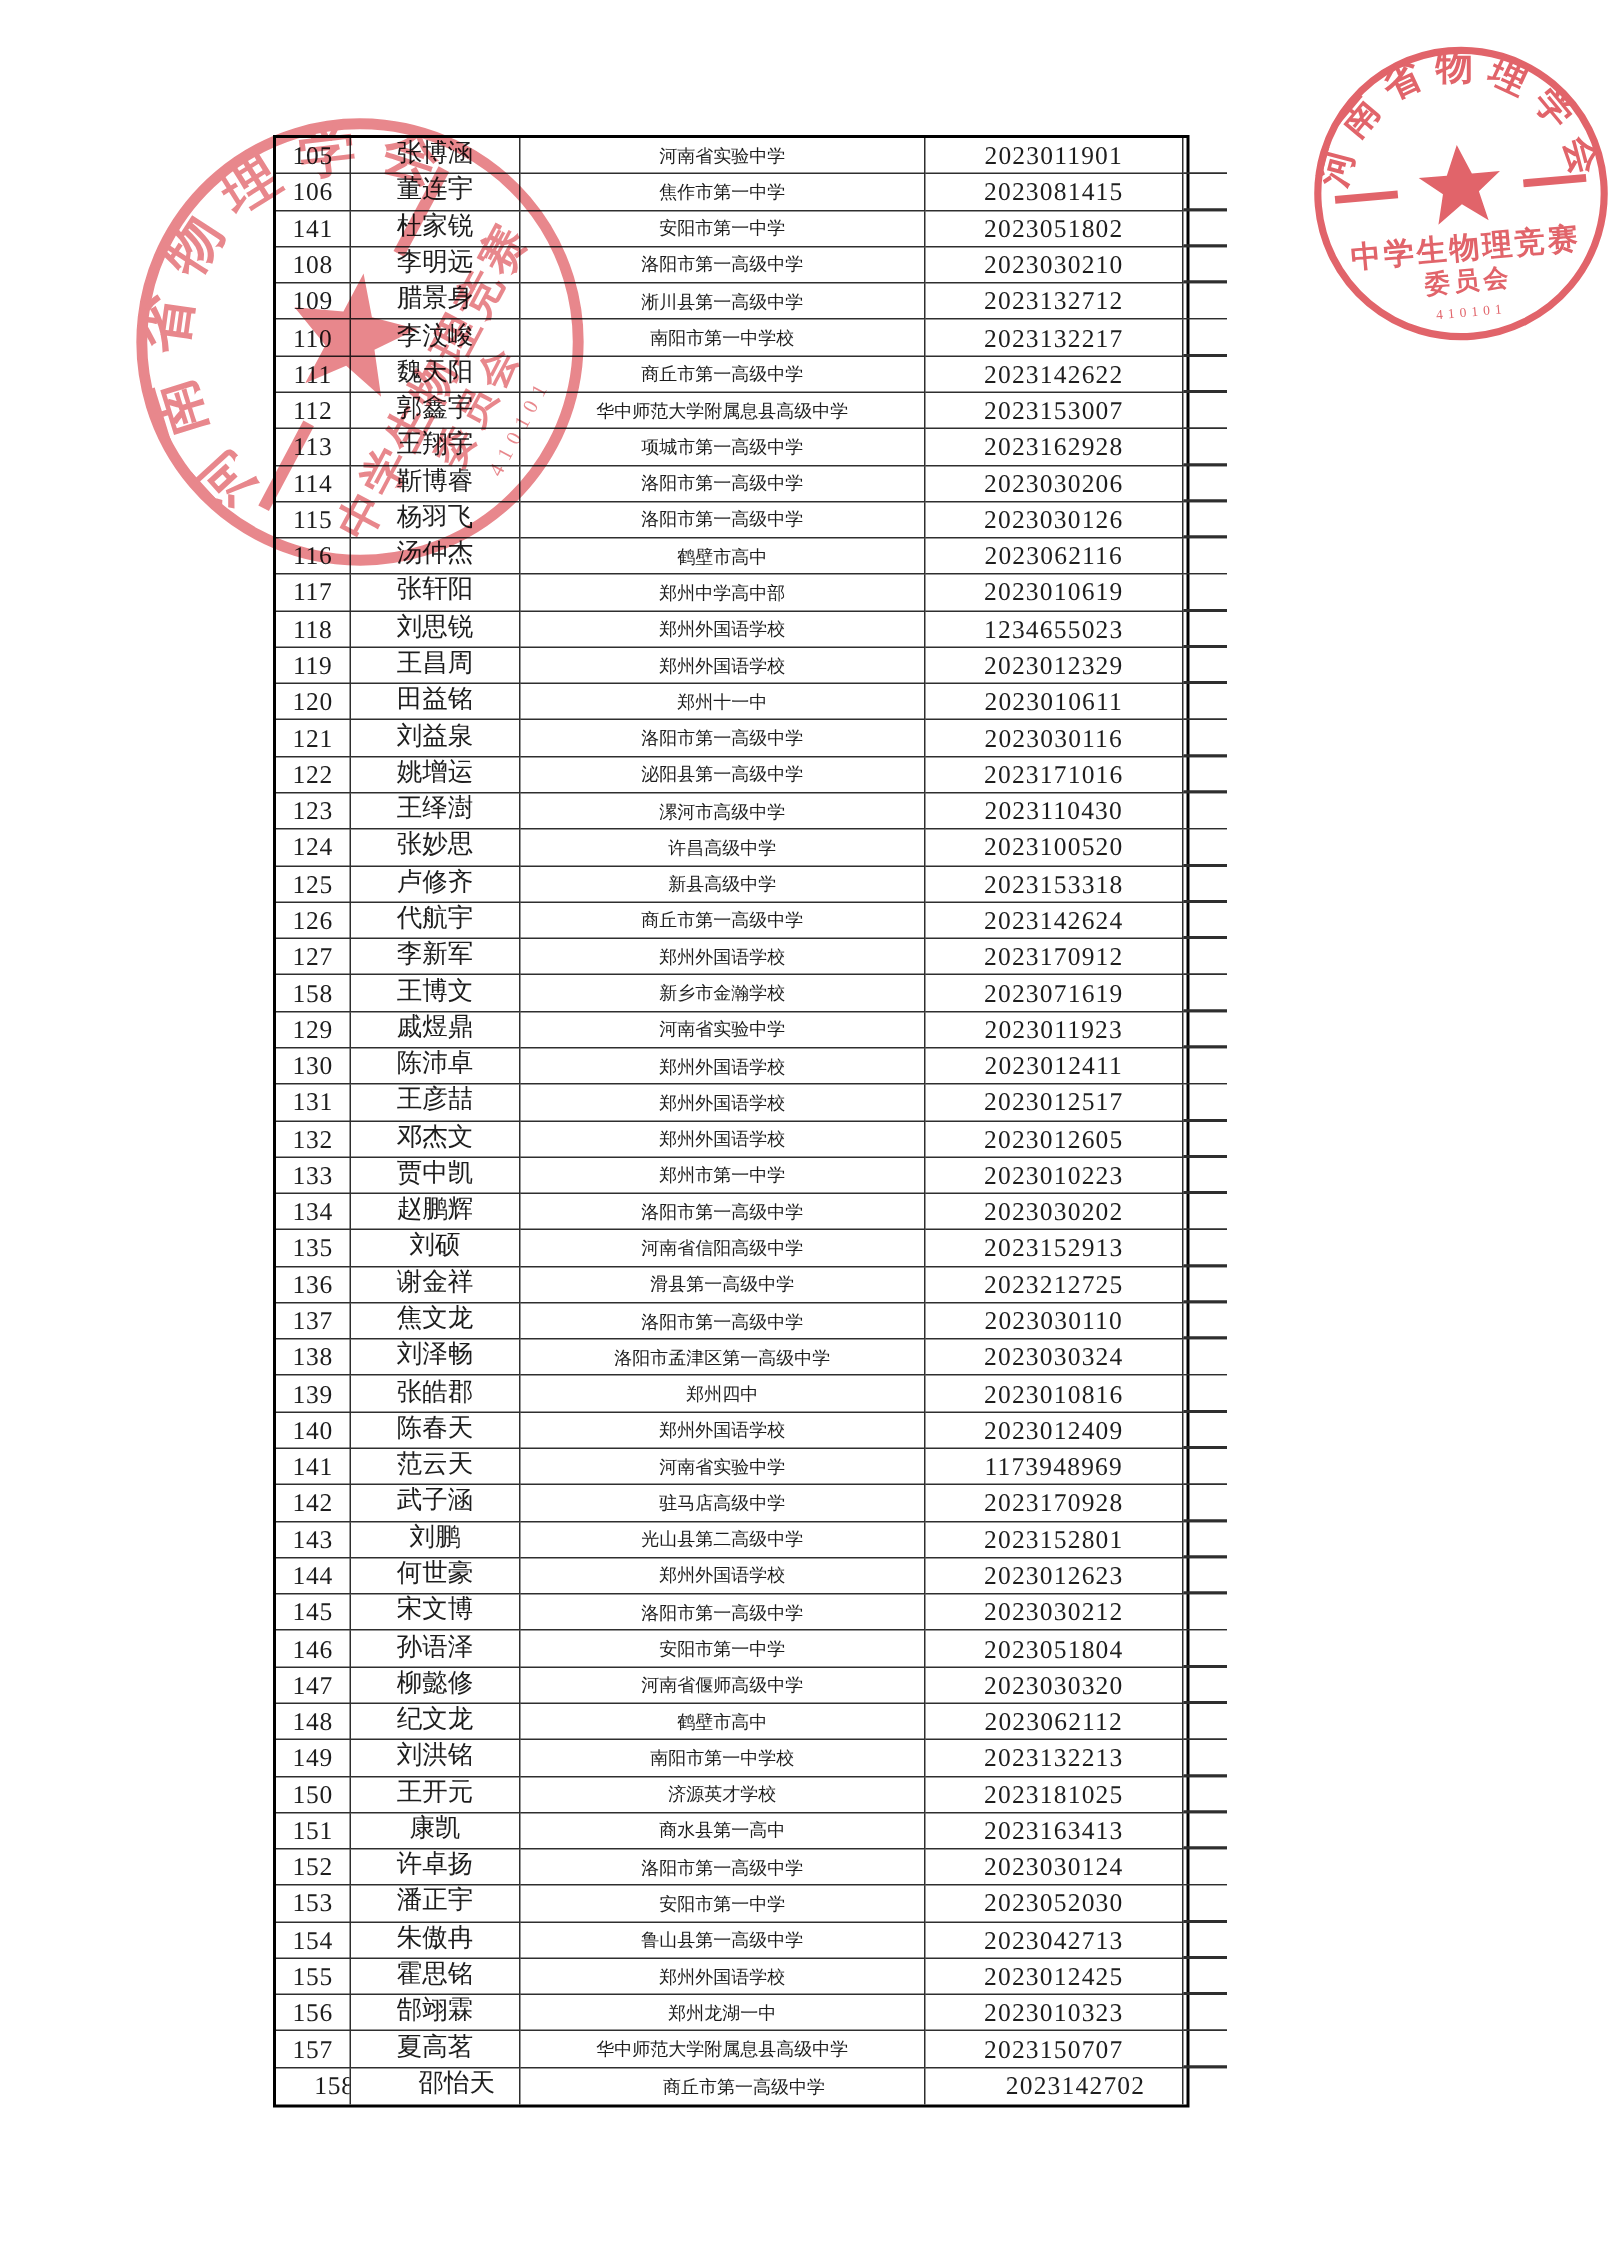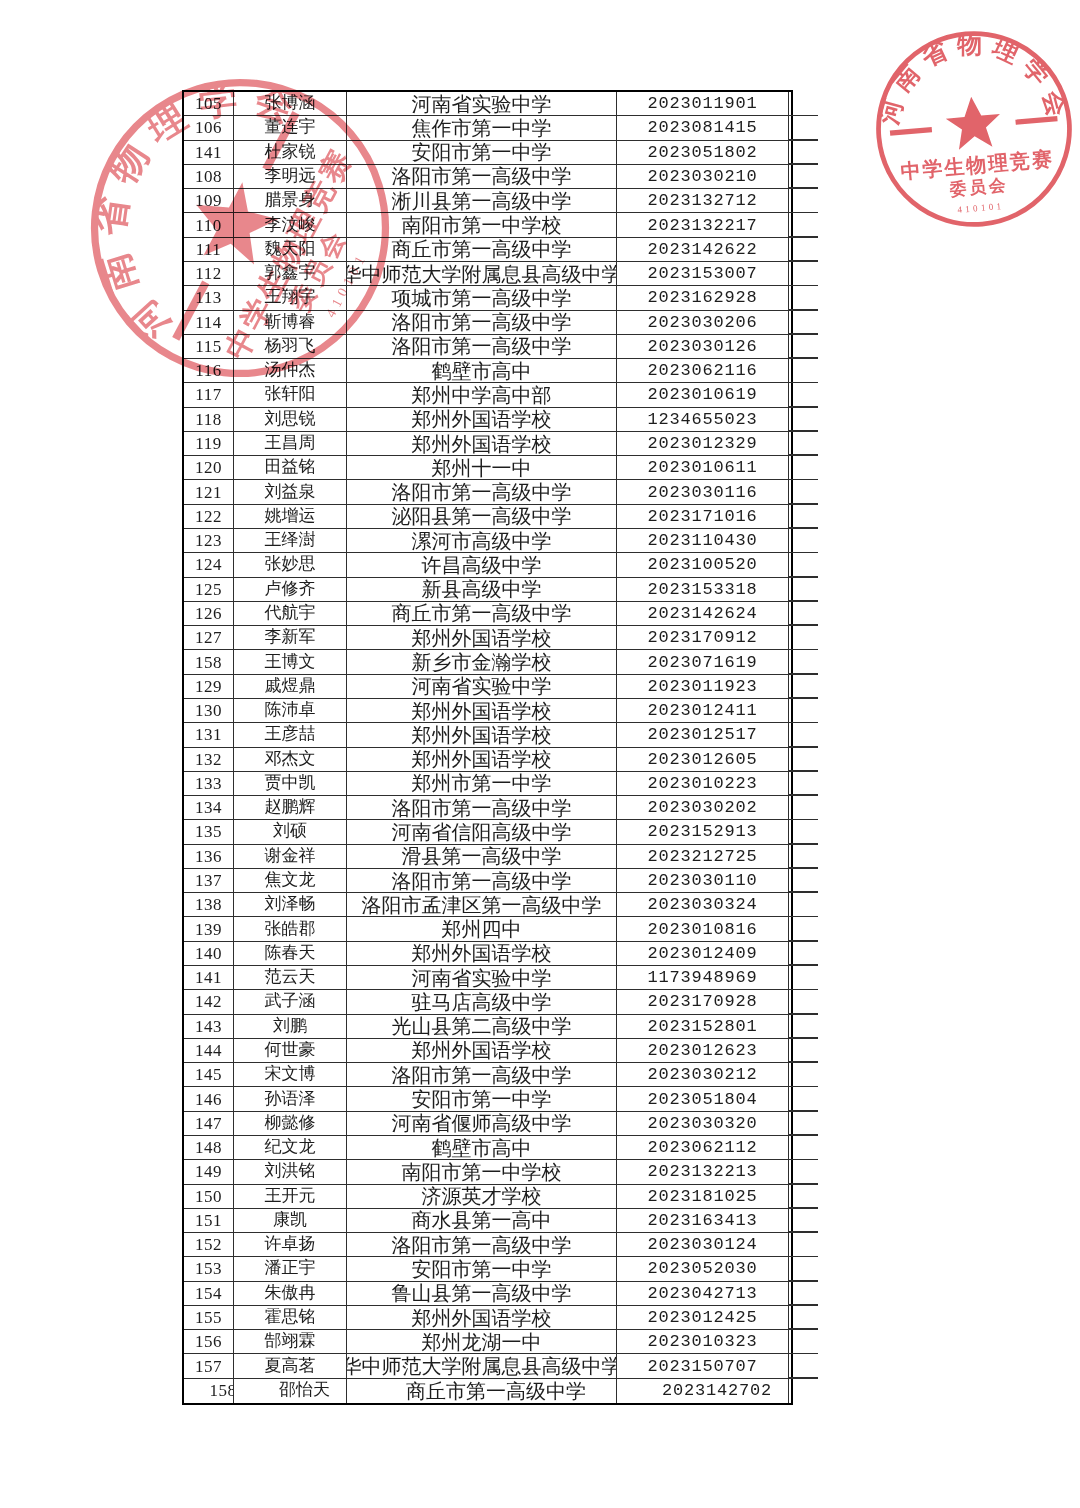--- a/index.html
+++ b/index.html
@@ -21,22 +21,22 @@
   }
   .row{display:contents;}
   .c{
     border-right:1.6px solid #2e2e2e;
     border-bottom:1.6px solid #2e2e2e;
     display:flex;align-items:center;justify-content:center;
     color:#1d1d1d;line-height:1;overflow:hidden;white-space:nowrap;
   }
   .c1{font-size:17px;letter-spacing:.5px;}
   .c2{font-size:17px;font-family:Liberation Mono, monospace;}
-  .c3{font-size:20px;}
-  .c4{font-size:17px;letter-spacing:.8px;font-family:Liberation Mono, monospace;}
+  .c3{font-size:12px;}
+  .c4{font-size:17px;letter-spacing:.8px;}
   
   .c5{border-right:none;border-bottom:none;position:relative;}
   .c5::before{
     content:"";position:absolute;left:0;bottom:0;height:1.7px;width:45px;background:#2e2e2e;
   }
   .c5::after{
     content:"";position:absolute;right:0;bottom:0;height:1.7px;width:39px;background:#2e2e2e;
   }
   .row:last-of-type .c{border-bottom:none;padding-left:29px;}
   .row:last-of-type .c5::before,

